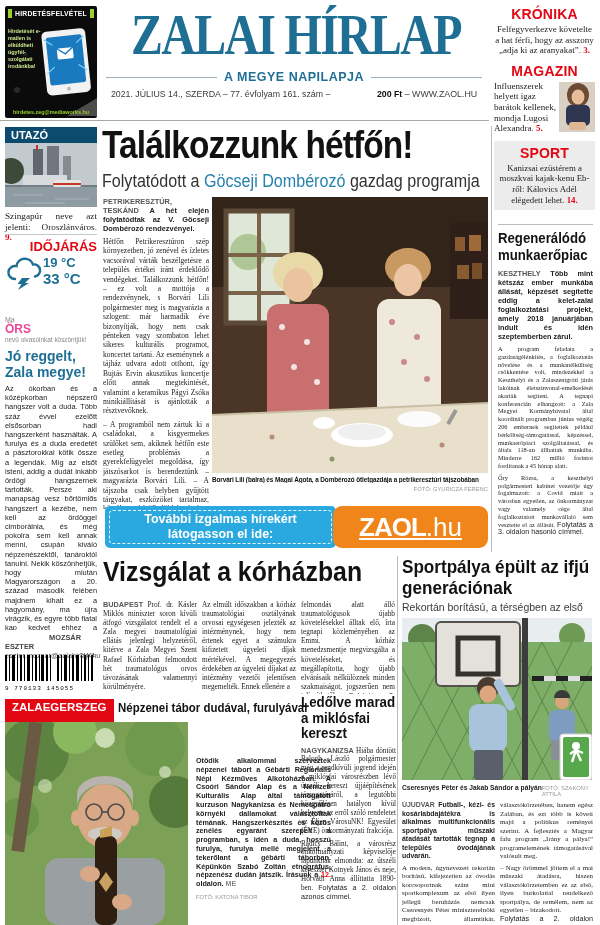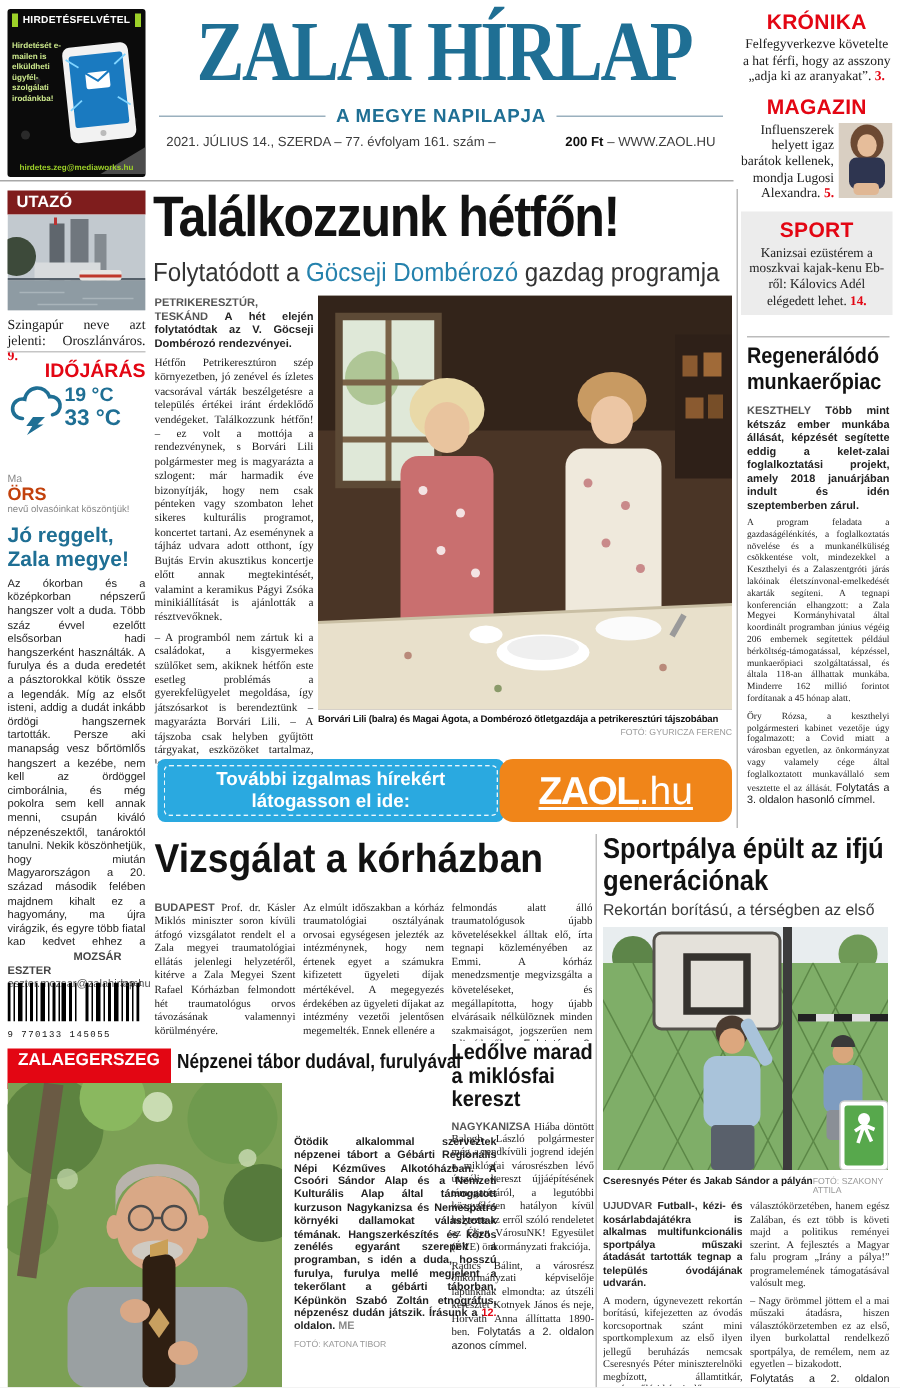--- a/index.html
+++ b/index.html
@@ -22,42 +22,42 @@
   .mast-sub{display:flex;align-items:center;gap:7px;margin:4px 6px 0 6px;}
   .mast-sub .mline{flex:1;height:1px;background:#9ab0be;}
   .mast-sub-label{font-family:"Liberation Sans",sans-serif;font-weight:bold;font-size:12.5px;color:#1f6f94;letter-spacing:.5px;}
   .dateline{margin-top:5px;font-family:"Liberation Sans",sans-serif;font-size:8.8px;color:#3c3c3c;}
   .dateline b{color:#111;margin-left:44px;}
   
   .teasers{left:494px;top:6px;width:101px;}
   .tz-title{font-family:"Liberation Sans",sans-serif;font-weight:800;font-size:14px;color:#e30613;text-align:center;letter-spacing:.2px;}
   .tz-text{font-size:9px;line-height:10.6px;text-align:center;margin-top:2px;color:#222;}
   .tz-magazin{margin-top:7px;}
-  .tz-magazin .tz-text{text-align:right;}
+  .tz-magazin .tz-text{text-align:left;}
   .tz-portrait{float:right;margin:1px 0 1px 3px;}
   .tz-sportbox{margin-top:7px;background:#ececec;padding:4px 4px 5px 4px;}
   .tz-sportbox .tz-text{font-size:8.8px;}
   .hrule{left:0;top:120px;width:489px;height:1px;background:#a8a8a8;}
   .vr1{left:491px;top:126px;width:1px;height:426px;background:#bbb;}
   .vr2{left:397px;top:556px;width:1px;height:369px;background:#bbb;}
   
-  .utazo-strip{left:5px;top:127px;width:86px;height:16px;background:#7f1d1d;color:#fff;
+  .utazo-strip{left:5px;top:127px;width:86px;height:16px;background:#0c4a6e;color:#fff;
                font-family:"Liberation Sans",sans-serif;font-weight:800;font-size:11px;line-height:16px;padding-left:6px;}
   .sing-photo{left:5px;top:143px;width:92px;height:64px;}
   .utz-cap{left:5px;top:211px;width:92px;font-size:9.2px;line-height:10.6px;text-align:justify;}
   .sb-div{left:5px;top:234px;width:92px;height:1px;background:#c5c5c5;}
   .wx-title{left:5px;top:239px;width:92px;text-align:right;font-family:"Liberation Sans",sans-serif;font-weight:800;font-size:13px;color:#e30613;}
   .wx-icon{left:5px;top:257px;}
   .wx-temps{left:43px;top:255px;width:54px;font-family:"Liberation Sans",sans-serif;color:#1f6f94;font-weight:800;}
   .wx-t1{font-size:13px;line-height:15px;}
   .wx-t2{font-size:15px;line-height:18px;}
   .wx-fc{left:5px;top:292px;width:92px;font-size:9.4px;line-height:10.8px;text-align:justify;}
   .nameday{left:5px;top:316px;width:92px;font-family:"Liberation Sans",sans-serif;}
   .nd-ma{font-size:7px;color:#888;}
-  .nd-name{font-size:12px;font-weight:800;color:#c2410c;line-height:13px;}
+  .nd-name{font-size:12px;font-weight:800;color:#ec4899;line-height:13px;}
   .nd-note{font-size:6.4px;color:#888;}
   .greet-h{left:5px;top:349px;width:92px;font-family:"Liberation Sans",sans-serif;font-weight:800;font-size:14px;line-height:15.5px;color:#1f6f94;}
   .greet-b{left:5px;top:384px;width:92px;height:246px;overflow:hidden;font-family:"Liberation Sans",sans-serif;
            font-size:7.4px;line-height:9.2px;text-align:justify;color:#222;}
   .author{left:5px;top:633px;width:92px;font-family:"Liberation Sans",sans-serif;font-size:7.4px;color:#555;line-height:9px;}
   .author b{color:#444;padding-left:44px;}
   .barcode{left:5px;top:655px;width:92px;}
   .bc-issue{position:absolute;right:2px;top:-2px;font-family:"Liberation Mono",monospace;font-size:5px;color:#333;}
   .bc-digits{font-family:"Liberation Mono",monospace;font-size:6px;color:#111;letter-spacing:1px;}
   

